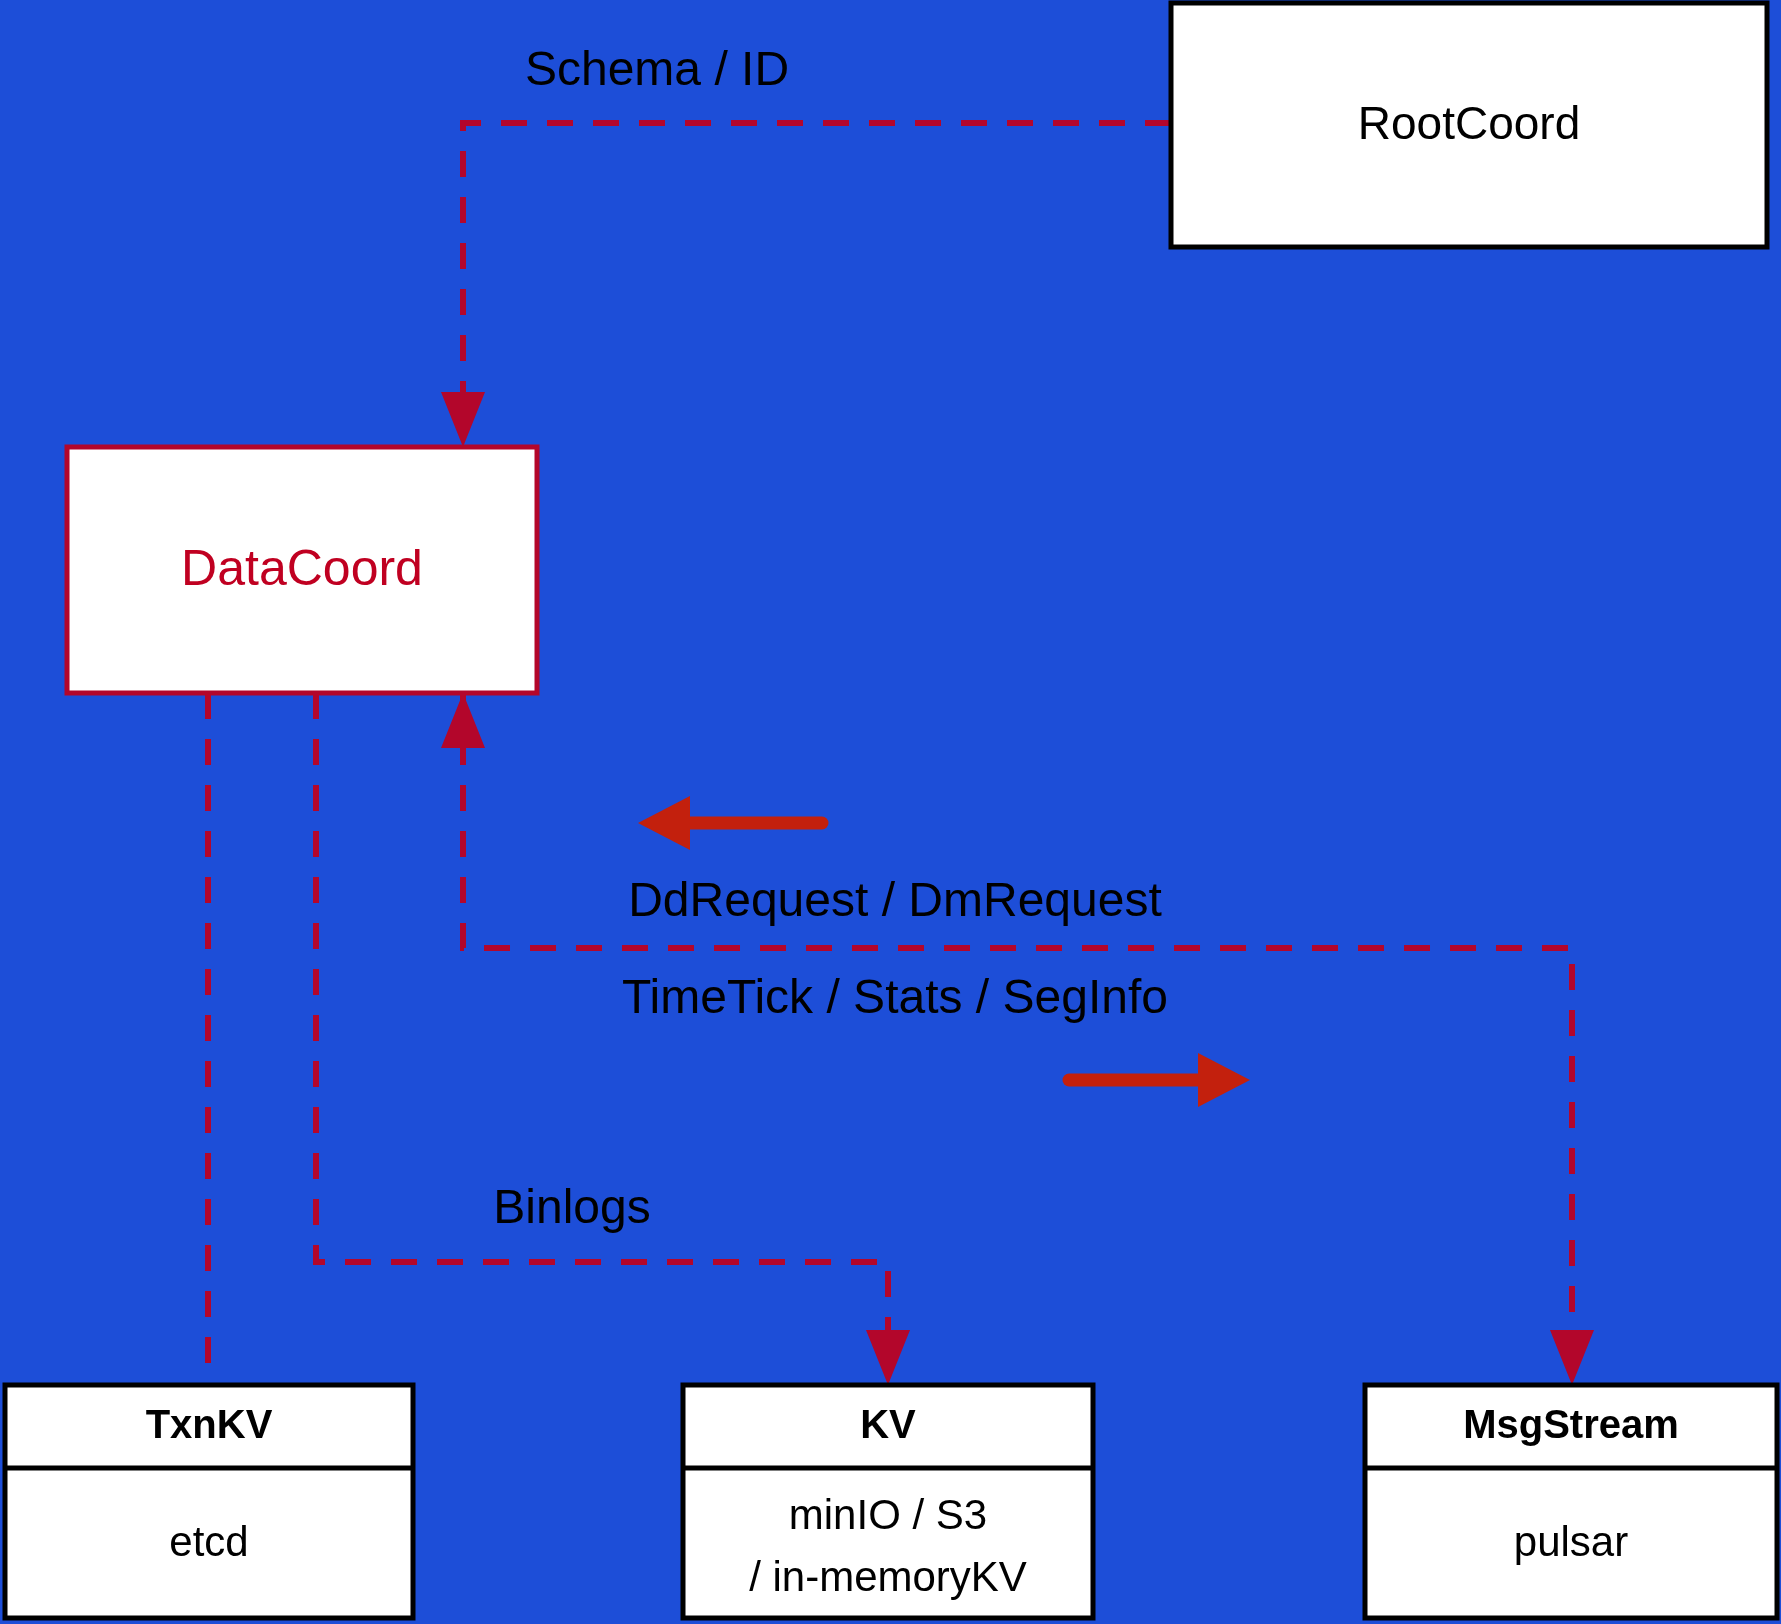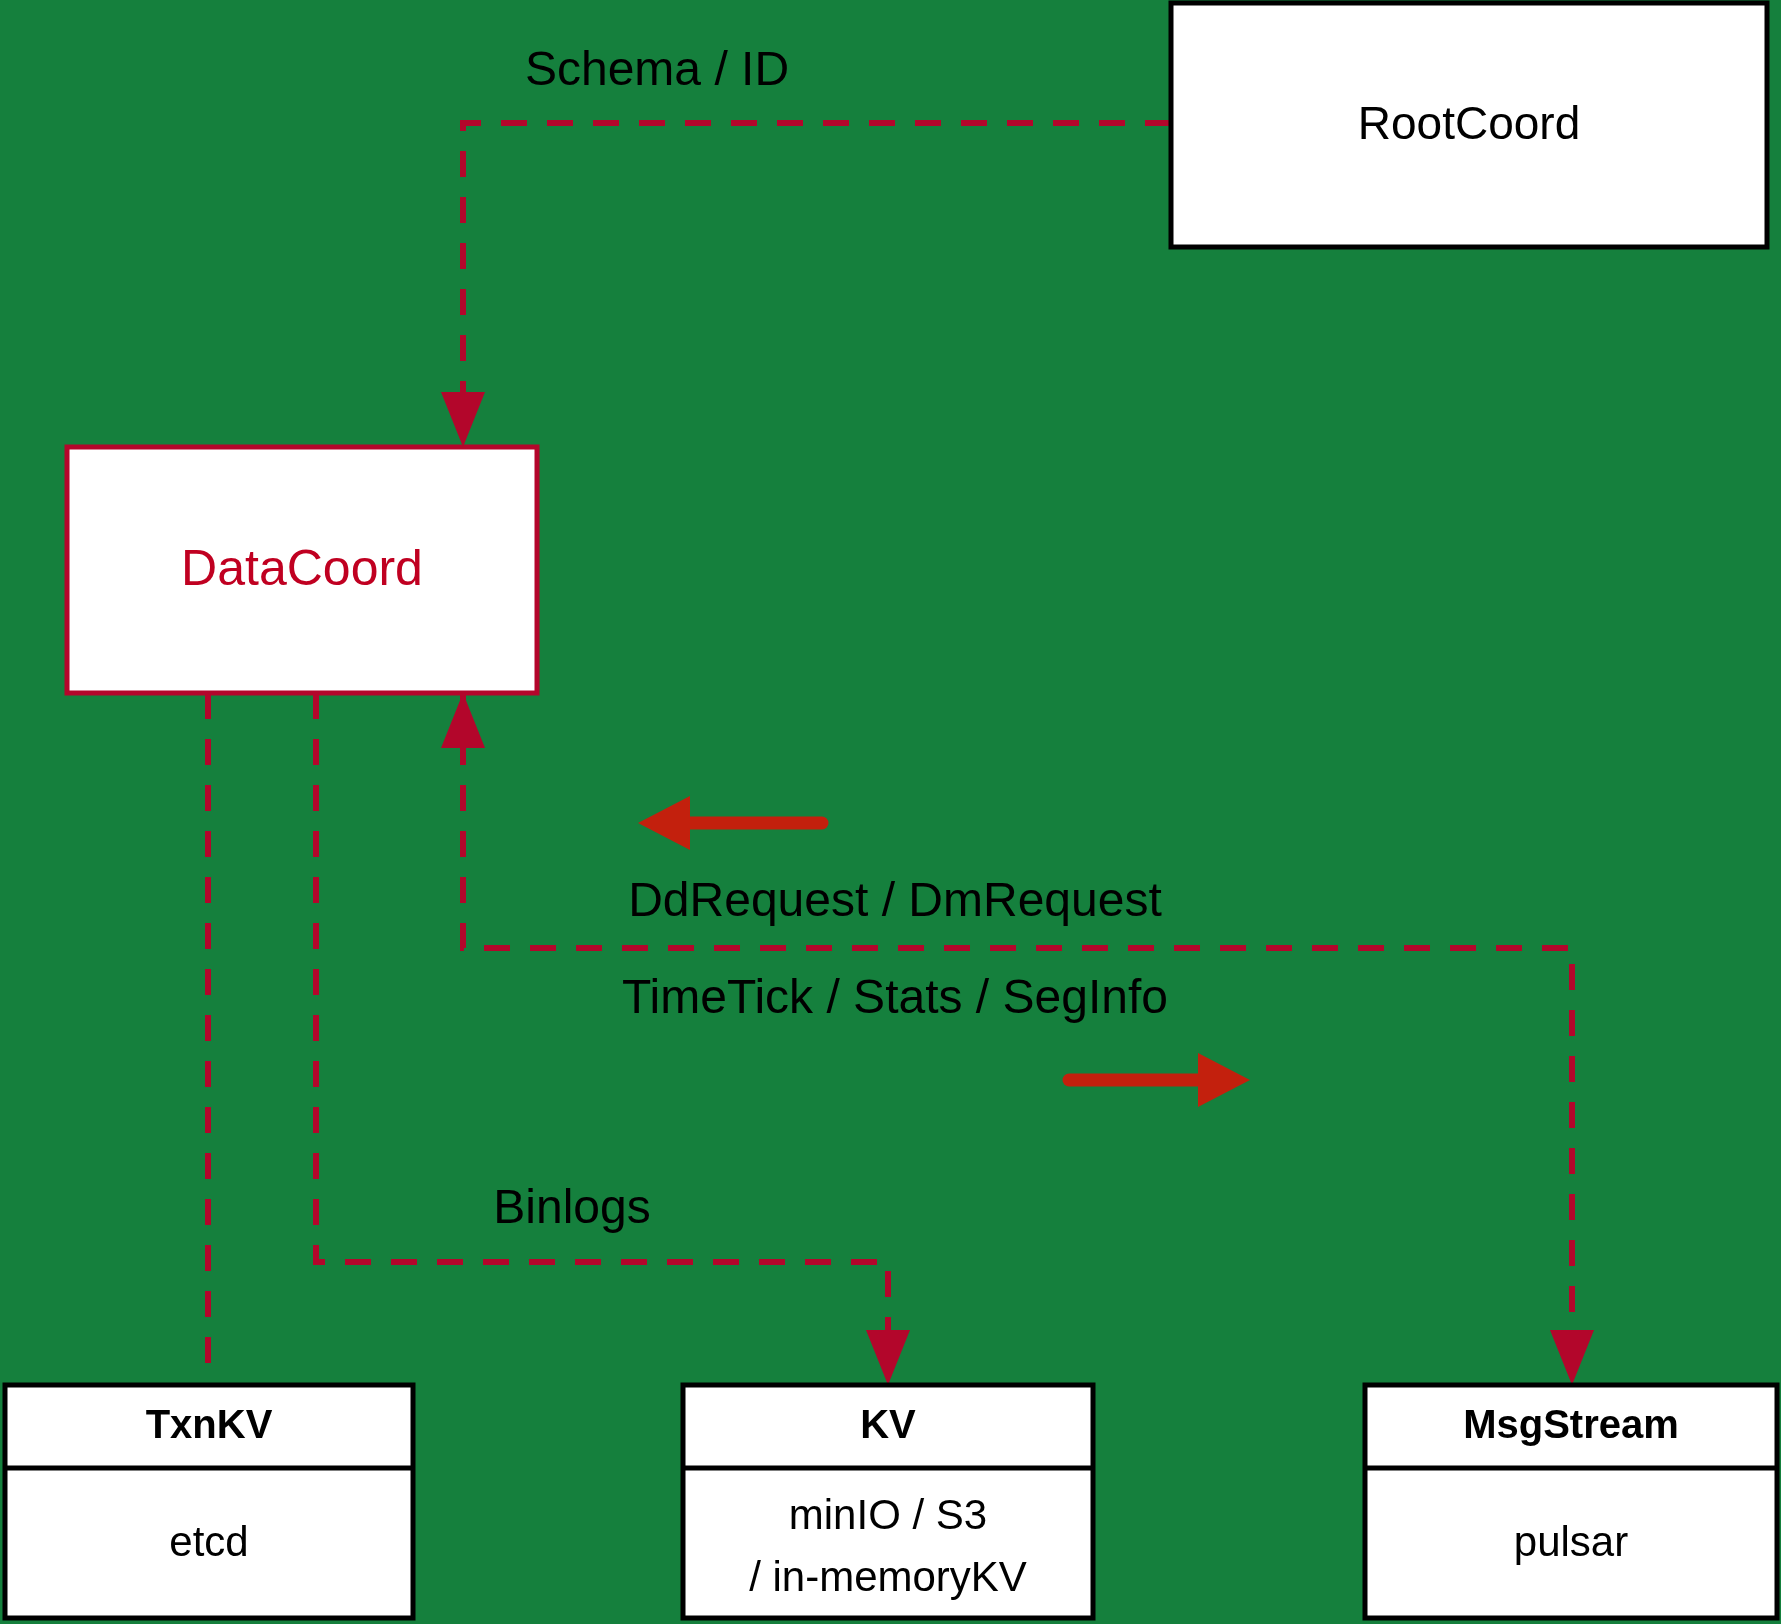--- a/index.html
+++ b/index.html
@@ -10,21 +10,21 @@
   body {
     width: 1781px;
     height: 1624px;
     font-family: "Liberation Sans", sans-serif;
     overflow: hidden;
   }
   #diagram-root {
     position: relative;
     width: 1781px;
     height: 1624px;
-    background: #15803d;
+    background: #1d4ed8;
   }
   svg#diagram-canvas {
     position: absolute;
     top: 0;
     left: 0;
     width: 1781px;
     height: 1624px;
     display: block;
   }
   .node-box {

